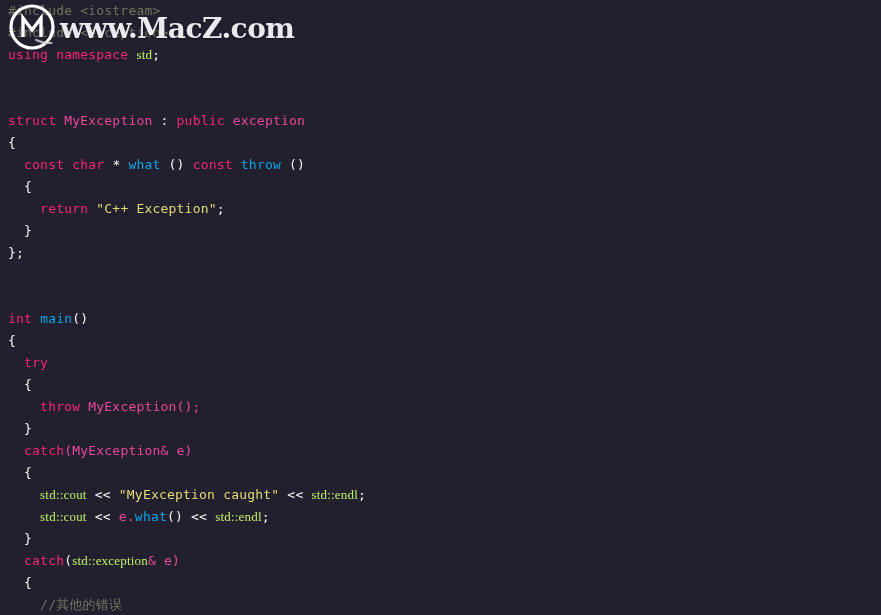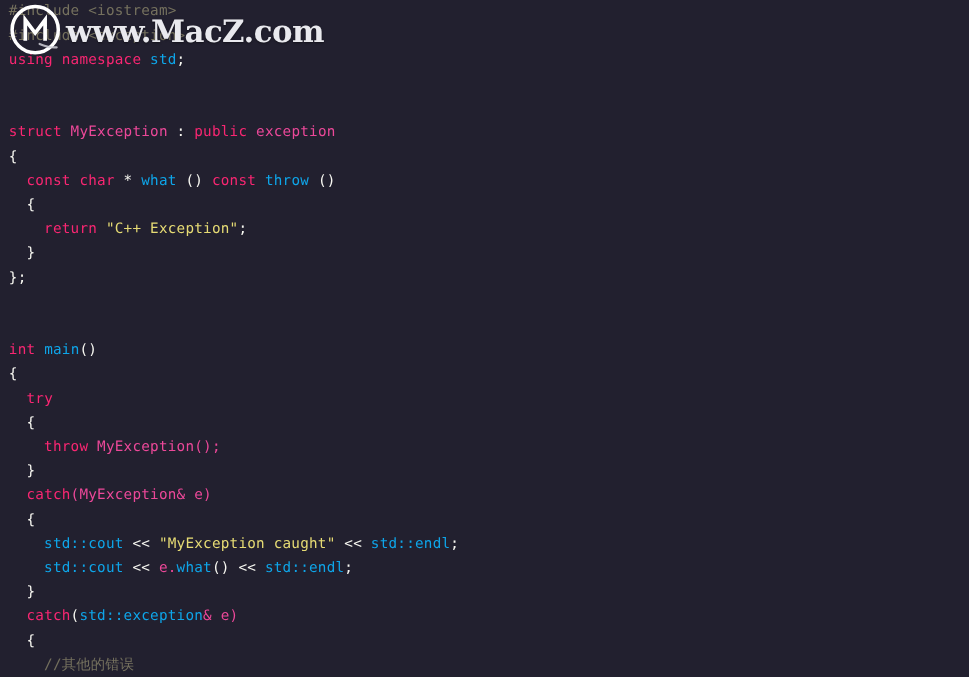--- a/index.html
+++ b/index.html
@@ -47,21 +47,21 @@
     height: 22px;
     white-space: pre;
     color: #f8f8f2;
   }
 
   
   .t-plain   { color: #ec4899; }
   .t-key     { color: #f92672; }
   .t-func    { color: #0ea5e9; }
   .t-str     { color: #e6db74; }
-  .t-ident   { color: #0ea5e9; }
+  .t-ident   { color: #bef264; font-family: Liberation Serif, serif; }
   .t-comment { color: #75715e; }
   .t-op      { color: #f8f8f2; }
   .t-punct   { color: #f8f8f2; }
 
   
   .watermark {
     position: absolute;
     left: 6px;
     top: 2px;
     display: flex;

